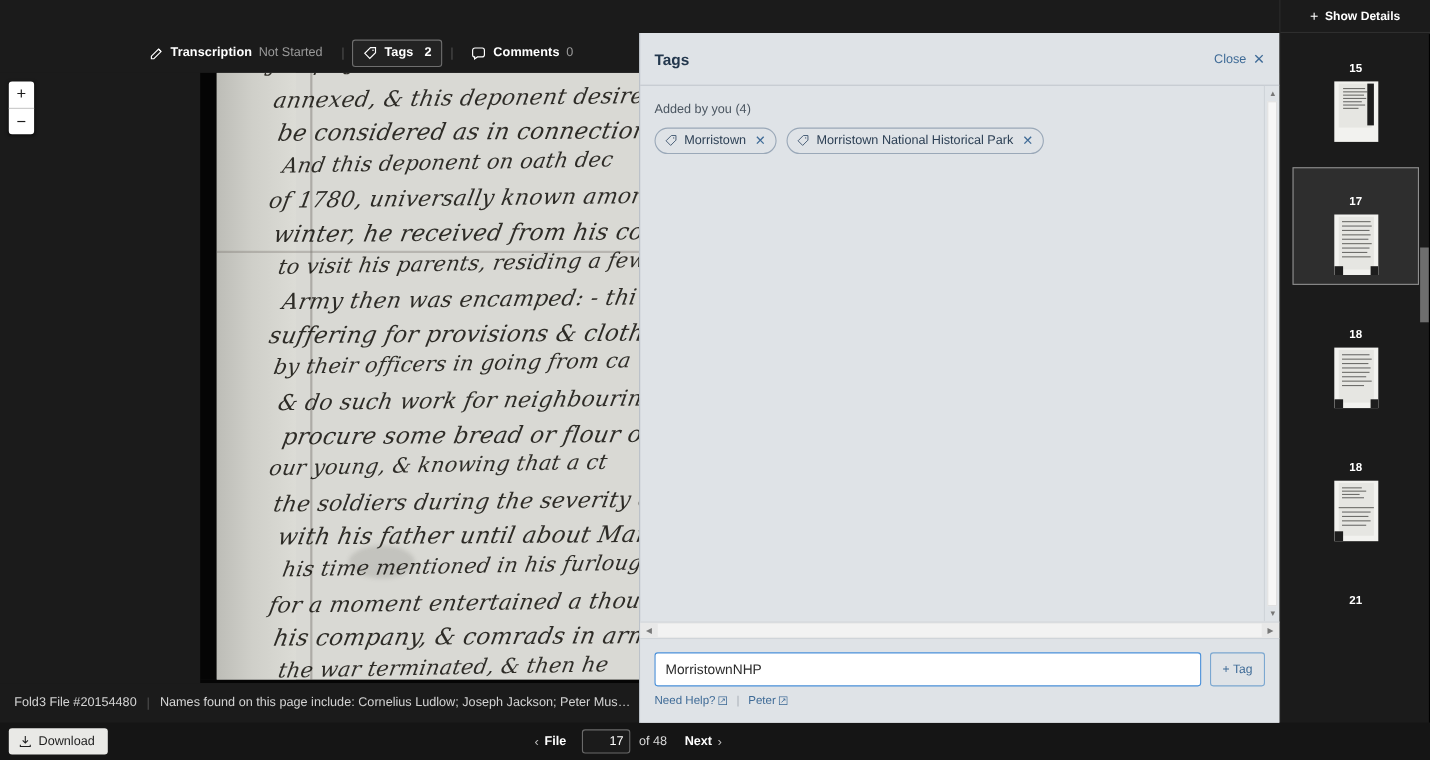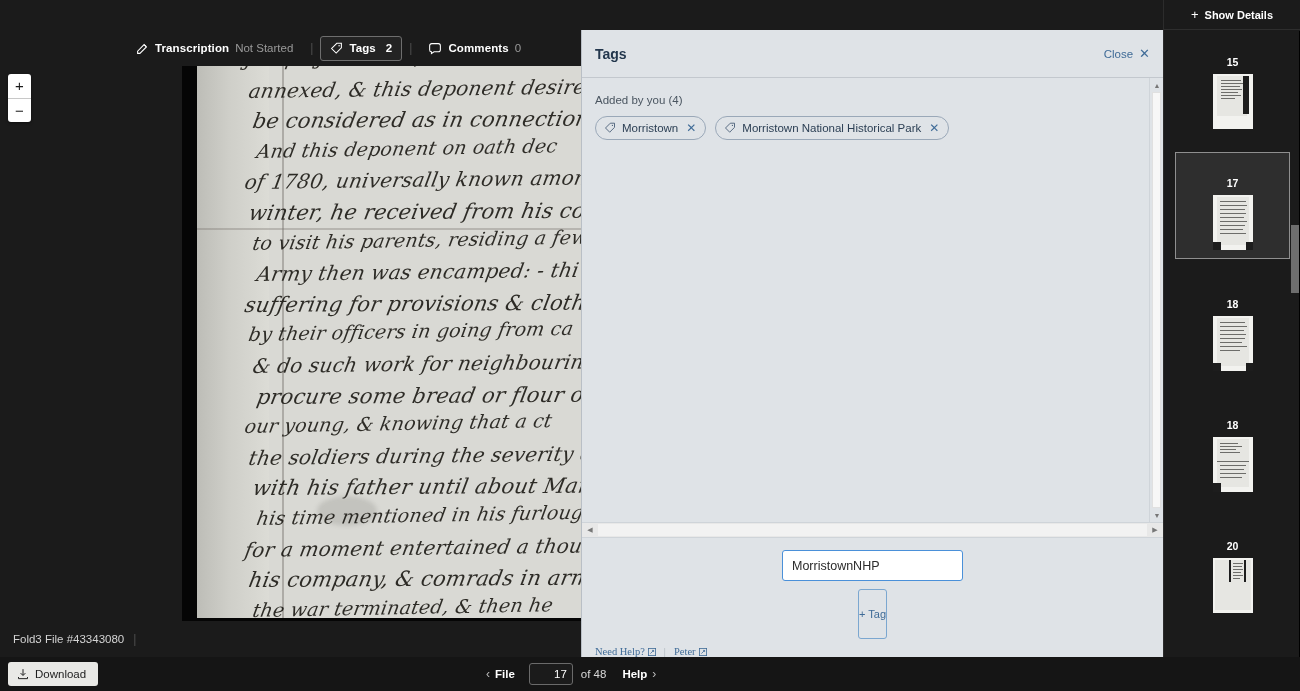--- a/index.html
+++ b/index.html
@@ -199,36 +199,36 @@
     display: flex; align-items: center; justify-content: center;
     font-size: 7px; color: #777;
   }
   #tags-hscroll .arrow.lf { left: 0; }
   #tags-hscroll .arrow.rt { right: 0; }
 
   #tags-footer {
     flex: 0 0 76px; padding: 12px 13px 0 13px;
     background: #dfe3e7;
   }
-  #tag-input-row { display: flex; align-items: center; gap: 8px; flex-direction: column; }
+  #tag-input-row { display: flex; align-items: flex-end; gap: 8px; }
   #tag-input {
     flex: 1 1 auto; height: 31px;
     background: #ffffff; border: 1px solid #4a90d9; border-radius: 3px;
     padding: 0 9px; font-size: 12.5px; color: #2b2b2b;
     font-family: "Liberation Sans", sans-serif;
     outline: none;
   }
   #add-tag-btn {
     flex: 0 0 50px; height: 31px;
     border: 1px solid #7ba7d0; border-radius: 3px; background: transparent;
     color: #3f6b97; font-size: 11px; cursor: pointer;
     display: flex; align-items: center; justify-content: center; gap: 3px;
     font-family: "Liberation Sans", sans-serif;
   }
-  #tags-links { display: flex; align-items: center; margin-top: 7px; font-size: 10.5px; font-family: Liberation Serif, serif; }
+  #tags-links { display: flex; align-items: center; margin-top: 7px; font-size: 10.5px; }
   #tags-links a {
     color: #3f6b97; text-decoration: none; display: inline-flex; align-items: center; gap: 3px;
     cursor: pointer;
   }
   #tags-links .lsep { color: #a9b0b8; padding: 0 8px; }
   .ext-ico svg { width: 8px; height: 8px; display: block; }
 
   
   #right-sidebar {
     position: absolute; left: 1163px; top: 0; width: 137px; height: 657px;
@@ -346,22 +346,23 @@
           <svg viewBox="0 0 16 16" fill="none" stroke="#fff" stroke-width="1.3">
             <path d="M14 9.5c0 1.4-1.2 2.5-2.7 2.5H6.2L3 14.2V12h-.3C1.3 12 .8 10.9.8 9.5v-5C.8 3.1 1.9 2 3.4 2h8.2C13 2 14 3.1 14 4.5v5z"></path>
           </svg>
         </span>
         <span class="lbl">Comments</span>
         <span class="sub">0</span>
       </div>
     </div>
 
     <div id="caption-bar">
-      <span class="cap-file">Fold3 File #43343080</span>
+      <span class="cap-file">Fold3 File #20154480</span>
       <span class="cap-sep">|</span>
+      <span class="cap-names">Names found on this page include: Cornelius Ludlow; Joseph Jackson; Peter Mush…</span>
     </div>
   </div>
 
   <div id="tags-panel">
 
     <div id="tags-header">
       <span class="title">Tags</span>
       <span id="tags-close">
         <span>Close</span>
         <span class="x">✕</span>
@@ -501,34 +502,20 @@
             <div class="ink" style="left:7px;top:15px;width:20px;height:1px;"></div>
             <div class="ink" style="left:4px;top:24px;width:32px;height:1px;"></div>
             <div class="ink" style="left:7px;top:28px;width:26px;height:1px;"></div>
             <div class="ink" style="left:7px;top:32px;width:24px;height:1px;"></div>
             <div class="ink" style="left:7px;top:36px;width:26px;height:1px;"></div>
             <div class="ink" style="left:7px;top:40px;width:22px;height:1px;"></div>
             <div class="dark" style="left:0px;top:46px;width:8px;height:9px;"></div>
           </div>
         </div>
         <div class="thumb-item">
-          <div class="thumb-num">20</div>
-          <div class="thumb-img">
-            <div class="paper" style="left:2px;top:2px;width:36px;height:50px;"></div>
-            <div class="dark" style="left:16px;top:2px;width:2px;height:22px;"></div>
-            <div class="dark" style="left:31px;top:2px;width:2px;height:22px;"></div>
-            <div class="ink" style="left:20px;top:5px;width:10px;height:1px;"></div>
-            <div class="ink" style="left:20px;top:8px;width:9px;height:1px;"></div>
-            <div class="ink" style="left:20px;top:11px;width:10px;height:1px;"></div>
-            <div class="ink" style="left:20px;top:14px;width:8px;height:1px;"></div>
-            <div class="ink" style="left:20px;top:17px;width:10px;height:1px;"></div>
-            <div class="ink" style="left:20px;top:20px;width:7px;height:1px;"></div>
-          </div>
-        </div>
-        <div class="thumb-item">
           <div class="thumb-num">21</div>
         </div>
       </div>
     <div id="sidebar-scroll"></div>
     <div id="sidebar-edge"></div>
   </div>
 
   <div id="bottom-bar">
     <button id="download-btn">
       <span>
@@ -541,19 +528,19 @@
     </button>
 
     <div id="pager">
       <span class="nav">
         <span class="chev">‹</span>
         <span>File</span>
       </span>
       <input id="page-input" type="text" value="17" style="">
       <span class="of">of 48</span>
       <span class="nav">
-        <span>Help</span>
+        <span>Next</span>
         <span class="chev">›</span>
       </span>
     </div>
   </div>
 
 </div>
 
 </body></html>

